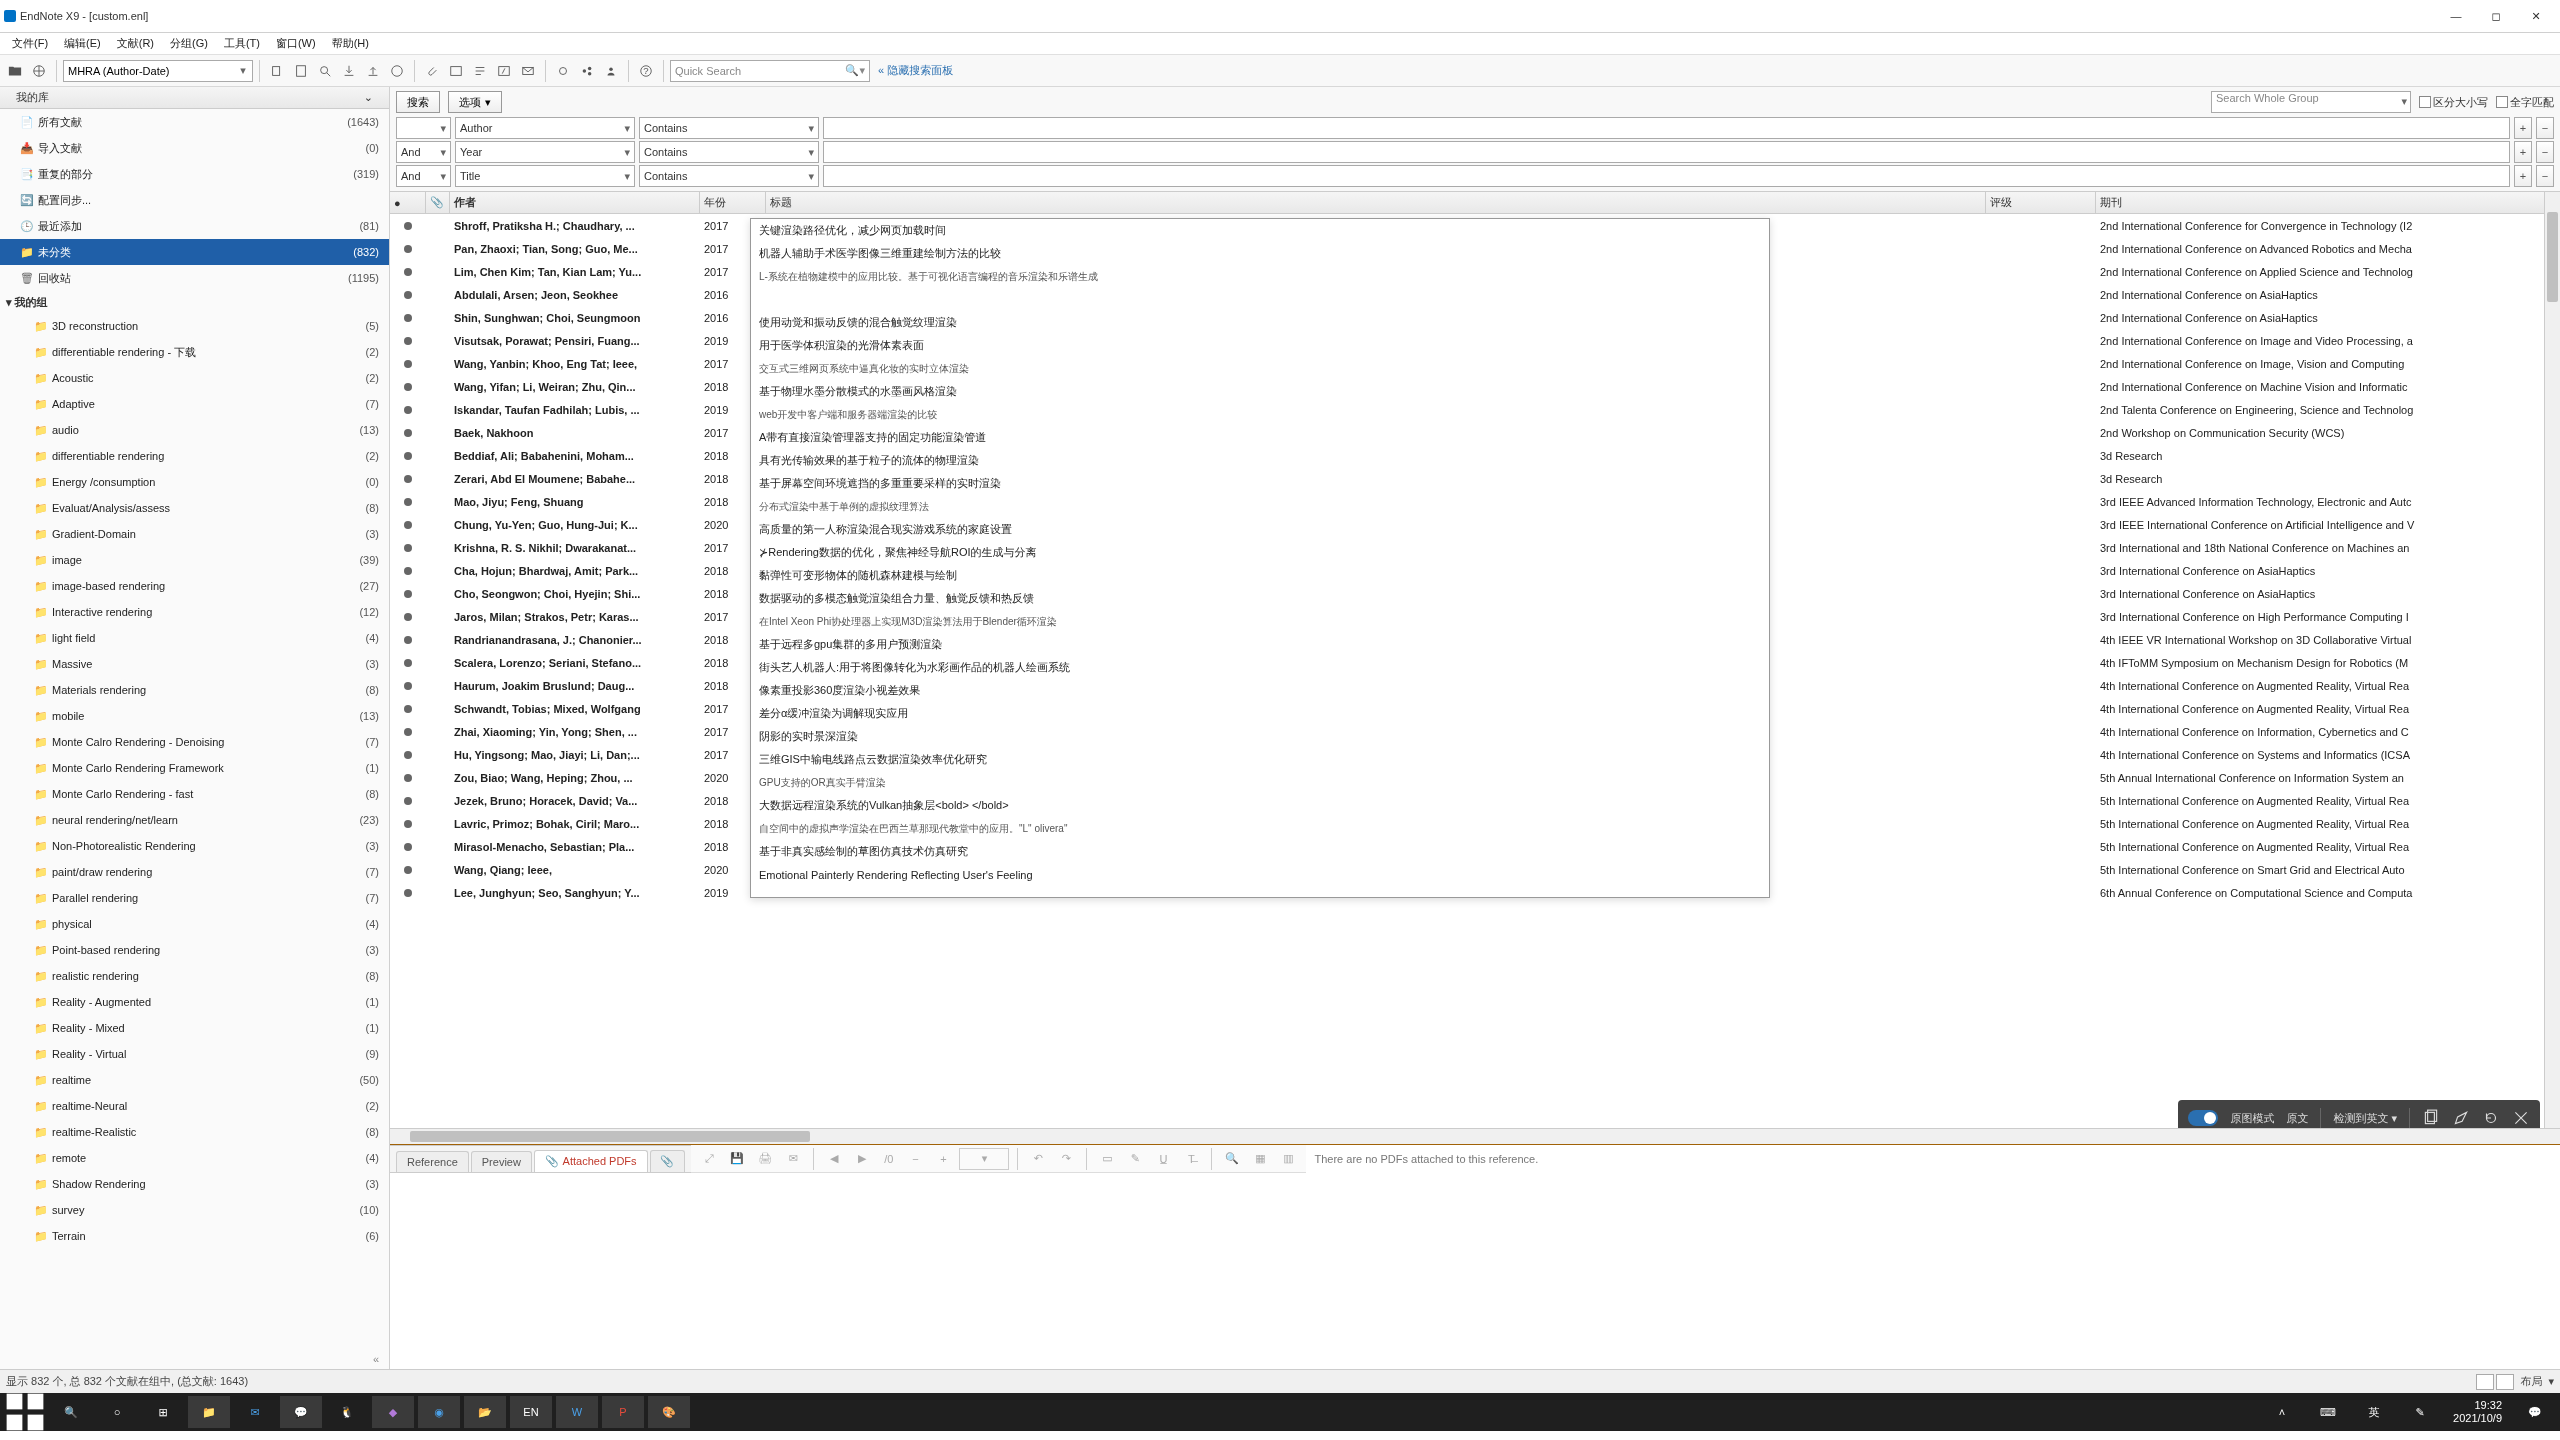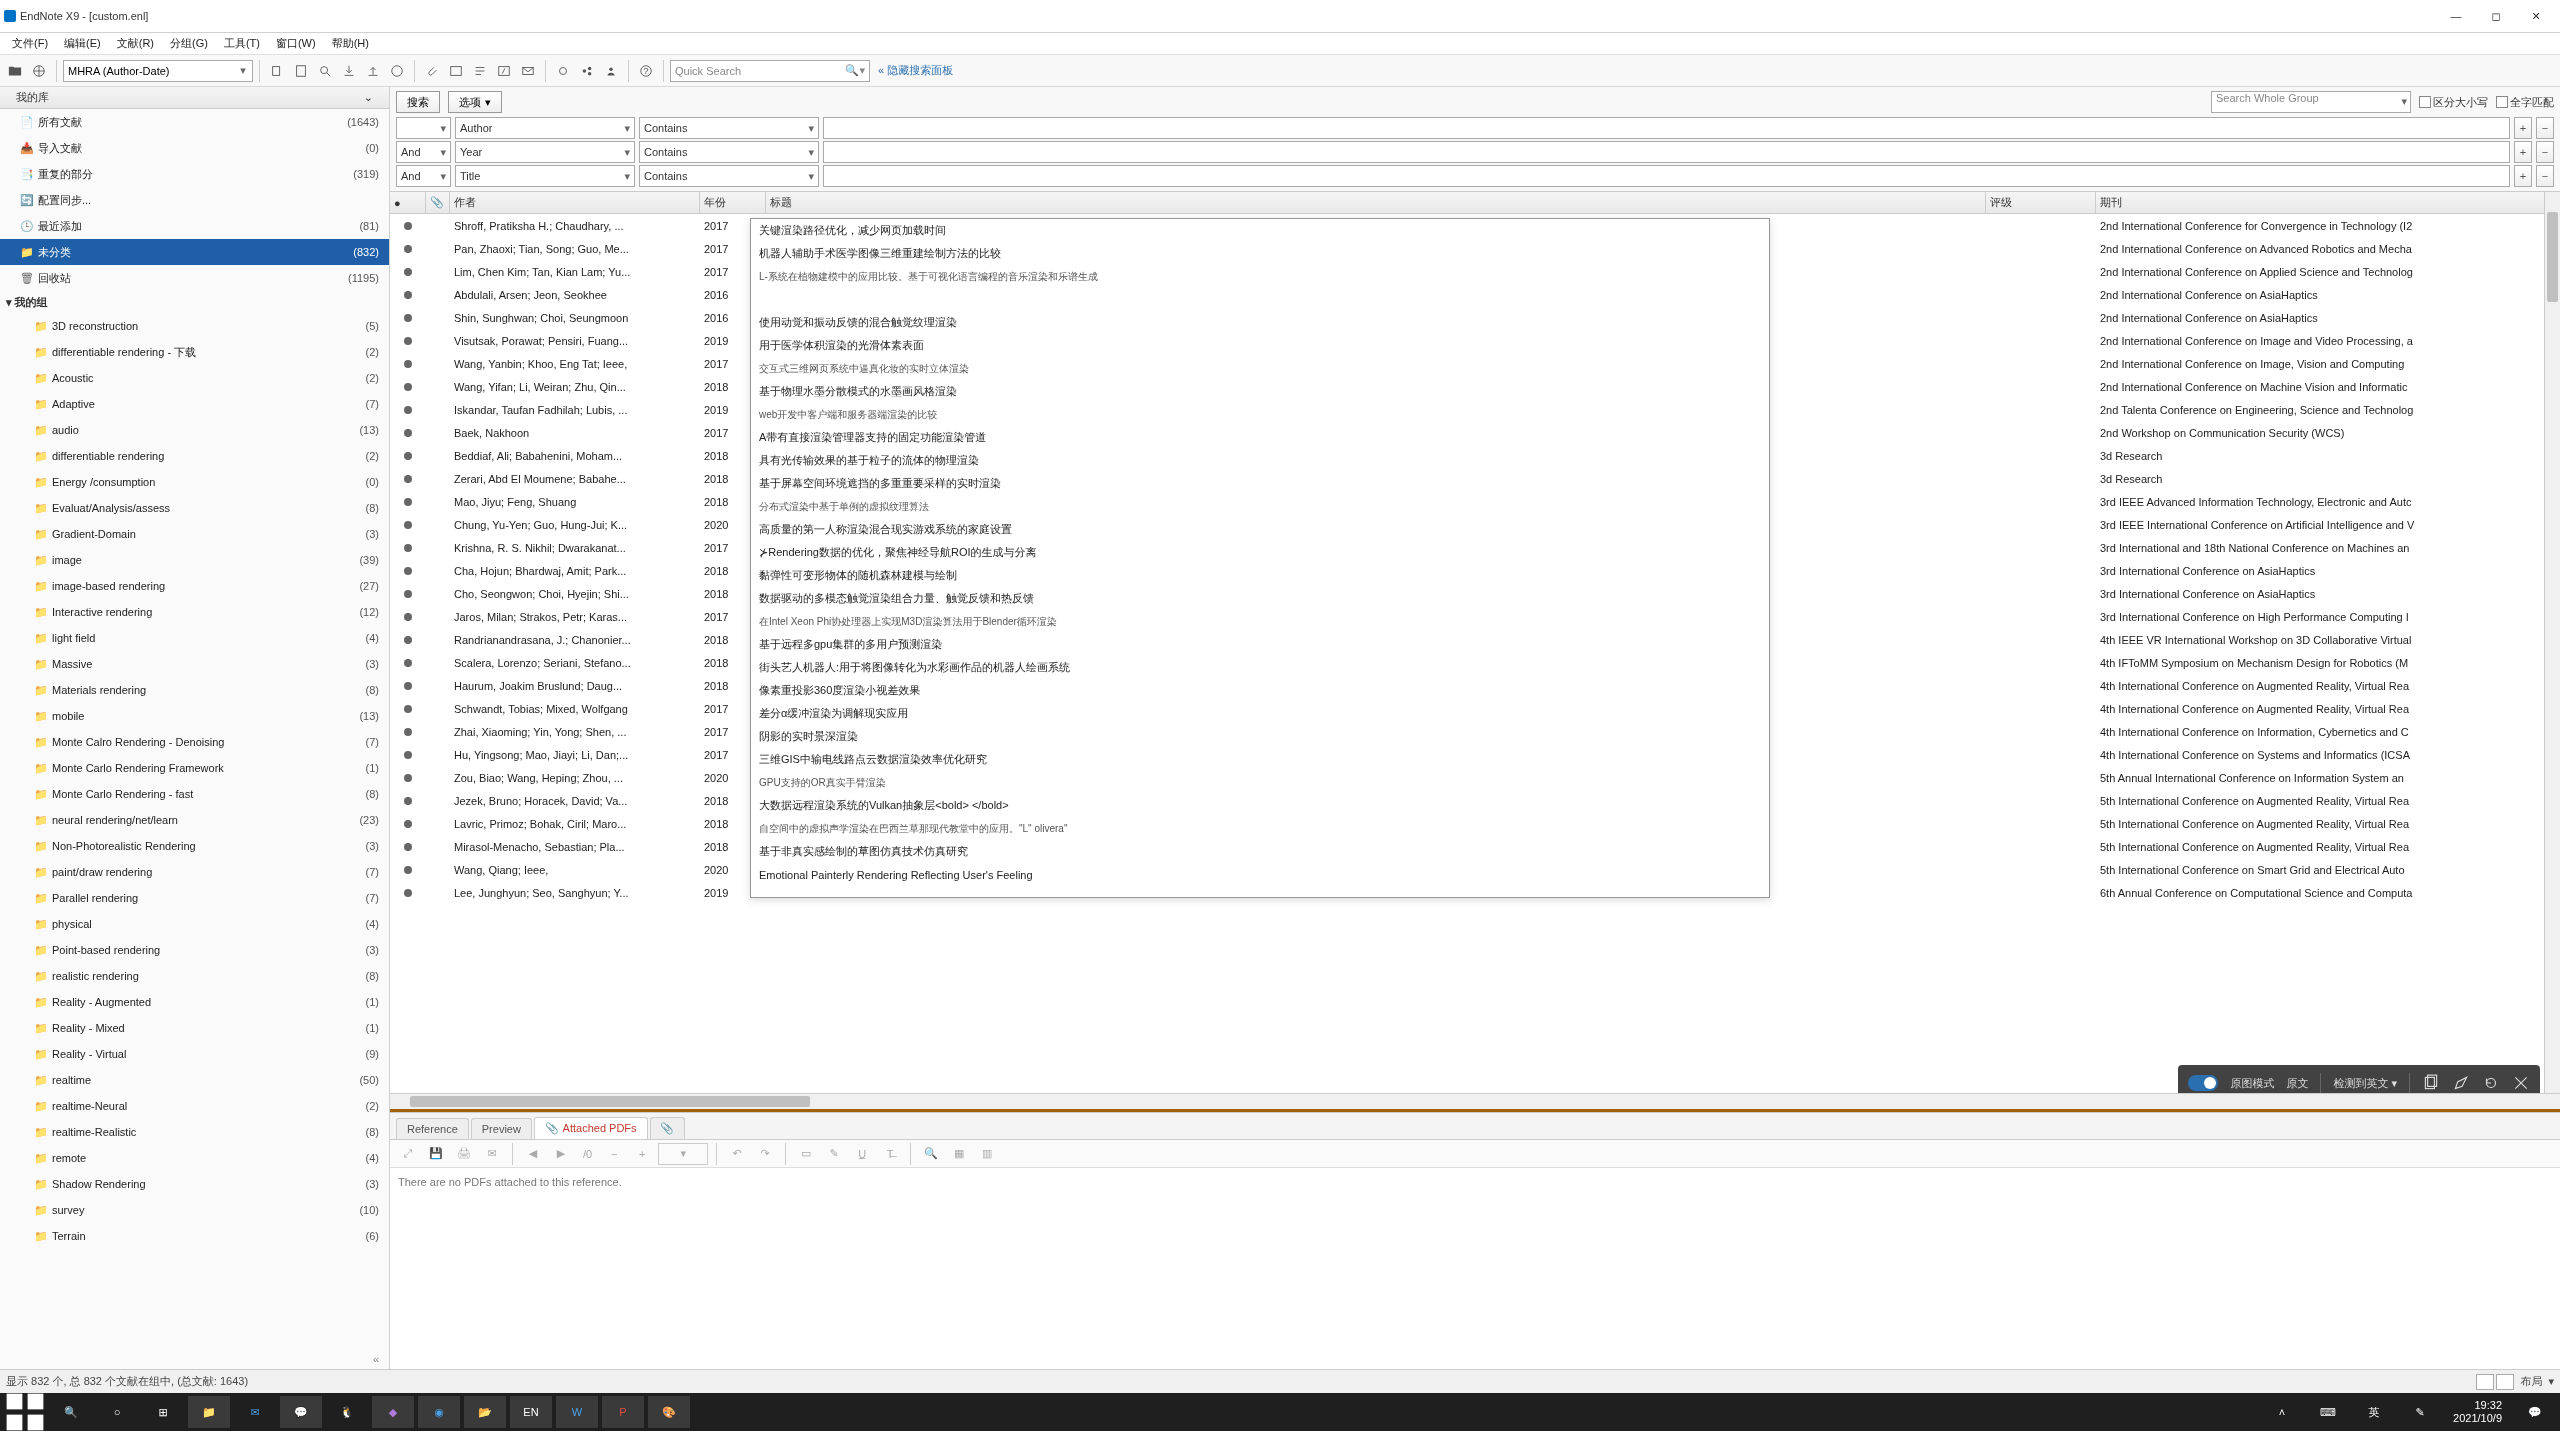--- a/index.html
+++ b/index.html
@@ -51,21 +51,21 @@
 .sp-pm{width:18px;height:22px;border:1px solid #aaa;background:linear-gradient(#fff,#eee);display:flex;align-items:center;justify-content:center;color:#555}
 .reflist{flex:1;overflow:hidden;display:flex;flex-direction:column;position:relative}
 .rl-head{height:22px;display:flex;background:linear-gradient(#f5f5f5,#e8e8e8);border-bottom:1px solid #ccc}
 .rl-head .col{border-right:1px solid #ccc;display:flex;align-items:center;padding:0 4px;color:#333}
 .rl-body{flex:1;overflow:hidden;position:relative}
 .rl-row{height:23px;display:flex;align-items:center;color:#222}
 .rl-row .col{padding:0 4px;white-space:nowrap;overflow:hidden;text-overflow:ellipsis}
 .rl-row .dot{width:8px;height:8px;border-radius:50%;background:#666;margin:auto}
 .col-read{width:36px;flex-shrink:0}
 .col-attach{width:24px;flex-shrink:0}
-.col-author{width:250px;flex-shrink:0;font-weight:normal}
+.col-author{width:250px;flex-shrink:0;font-weight:bold}
 .col-year{width:66px;flex-shrink:0}
 .col-title{width:1220px;flex-shrink:0}
 .col-rating{width:110px;flex-shrink:0}
 .col-journal{flex:1}
 .rl-scroll{position:absolute;right:0;top:0;bottom:0;width:16px;background:#f0f0f0;border-left:1px solid #ccc}
 .rl-scroll .thumb{position:absolute;left:2px;right:2px;top:20px;height:90px;background:#c0c0c0;border-radius:2px}
 .rl-hscroll{height:16px;background:#f0f0f0;border-top:1px solid #ccc;position:relative}
 .rl-hscroll .thumb{position:absolute;top:2px;bottom:2px;left:20px;width:400px;background:#c0c0c0;border-radius:2px}
 .overlay{position:absolute;left:360px;top:4px;width:1020px;height:680px;background:#fff;border:1px solid #999;box-shadow:0 2px 8px rgba(0,0,0,.15);z-index:5}
 .overlay .orow{height:23px;display:flex;align-items:center;padding:0 8px;color:#222;white-space:nowrap;overflow:hidden}
@@ -82,21 +82,21 @@
 .pdftools{height:28px;background:#fafafa;display:flex;align-items:center;padding:0 6px;gap:4px;border-bottom:1px solid #ddd}
 .pdftools .pbtn{width:24px;height:22px;display:flex;align-items:center;justify-content:center;color:#aaa}
 .pdfarea{flex:1;background:#fff;padding:8px;color:#777}
 .statusbar{height:24px;background:#f0f0f0;border-top:1px solid #ccc;display:flex;align-items:center;padding:8px 6px;color:#444;justify-content:space-between}
 .statusbar .layoutbtns{display:flex;gap:2px}
 .statusbar .lbtn{width:18px;height:16px;border:1px solid #aaa;background:#fff}
 .taskbar{height:38px;background:#1f1f1f;display:flex;align-items:center;padding:0 4px;gap:4px}
 .taskbar .tbicon{width:42px;height:32px;display:flex;align-items:center;justify-content:center;color:#fff}
 .taskbar .spacer{flex:1}
 .taskbar .clock{color:#fff;text-align:right;padding:0 8px;font-size:10px;line-height:1.2}
-.previewpane{display:flex;flex-direction:column;height:260px;border-top:3px solid #a16207}
+.previewpane{display:flex;height:225px;border-top:1px solid #a16207}
 </style>
 </head>
 <body>
 
 <div class="titlebar">
   <div class="icon"></div>
   <div class="title">EndNote X9 - [custom.enl]</div>
   <div class="wbtn">—</div>
   <div class="wbtn">◻</div>
   <div class="wbtn">✕</div>

